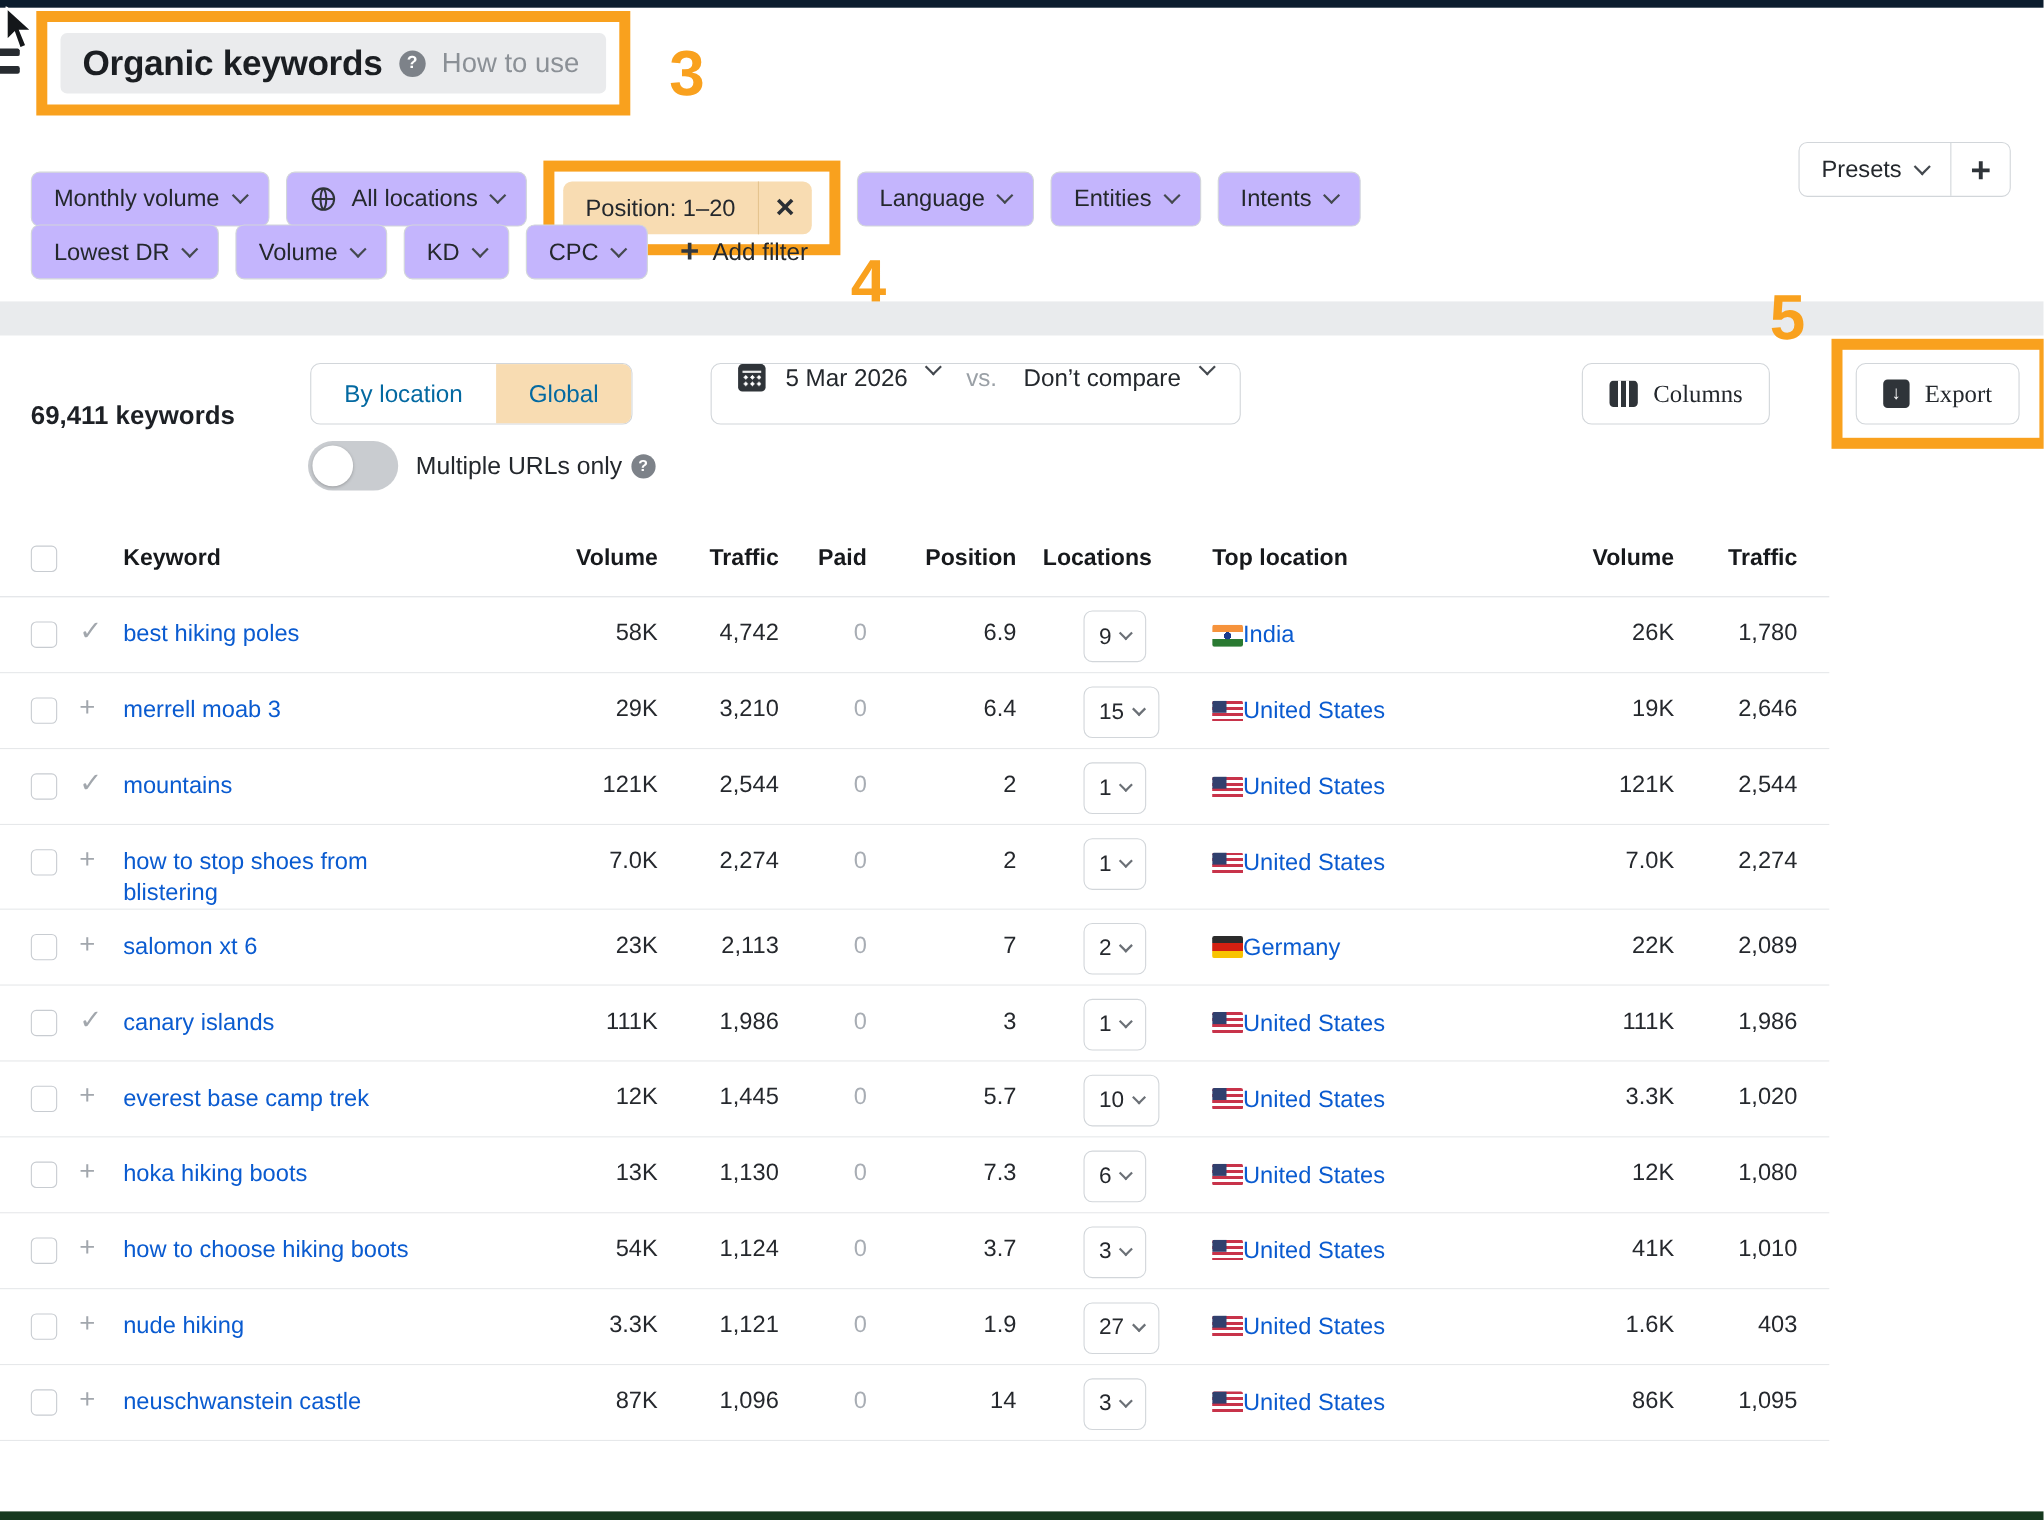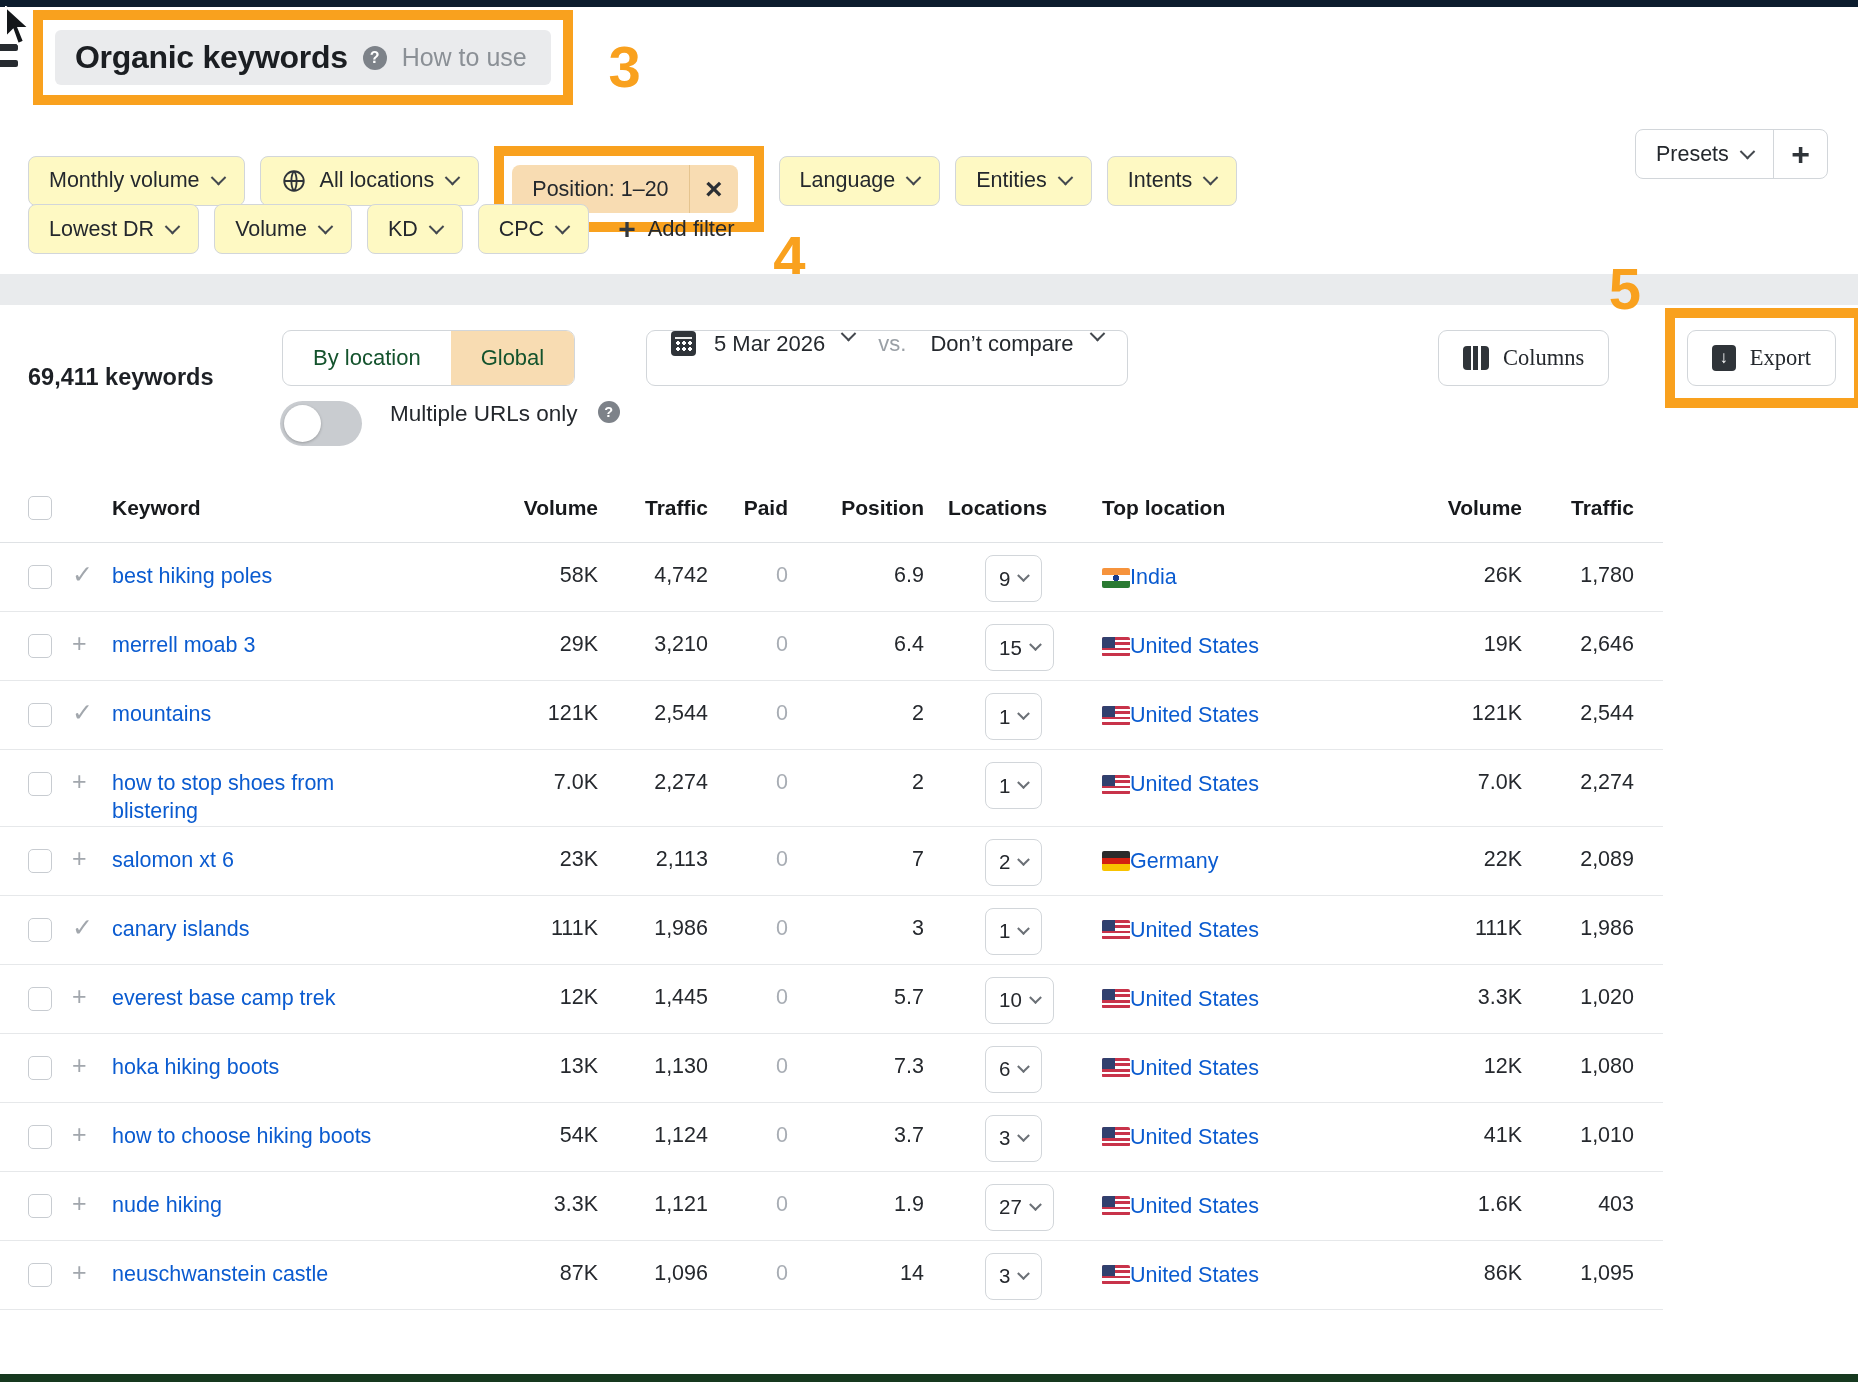--- a/index.html
+++ b/index.html
@@ -26,21 +26,21 @@
   .title-pill{background:#eaebed;border-radius:6px;display:flex;align-items:center;gap:15px;padding:9px 24px 9px 20px;}
   .page-title{font-size:32px;font-weight:bold;color:#1b1e22;letter-spacing:-0.3px;white-space:nowrap;}
   .help-circle{width:24px;height:24px;border-radius:50%;background:#7d8289;color:#fff;font-size:16px;font-weight:bold;
     display:inline-flex;align-items:center;justify-content:center;flex:none;}
   .help-text{font-size:25px;color:#8b9096;white-space:nowrap;}
 
   
   .frow{position:absolute;left:28px;display:flex;align-items:center;gap:15px;}
   .frow1{top:129px;}
   .frow2{top:204px;}
-  .fbtn{height:48px;border:1.5px solid #d2d6da;border-radius:8px;background:#fef9c3;display:inline-flex;
+  .fbtn{height:48px;border:1.5px solid #d2d6da;border-radius:8px;background:#c4b5fd;display:inline-flex;
     align-items:center;gap:13px;padding:0 20px;font-size:21.5px;color:#24282d;white-space:nowrap;}
   .chev{display:inline-block;width:9px;height:9px;border-right:2.4px solid #44494f;border-bottom:2.4px solid #44494f;
     transform:rotate(45deg) translate(-2px,-2px);}
   .chip{height:48px;border-radius:8px;background:#F8DCB2;display:inline-flex;align-items:stretch;font-size:21.5px;color:#24282d;}
   .chip .lbl{display:flex;align-items:center;padding:0 20px;white-space:nowrap;}
   .chip .div{width:1.5px;background:#e5c48f;}
   .chip .x{display:flex;align-items:center;padding:0 15px;font-size:30px;font-weight:bold;color:#2b2f34;}
   .addfilter{display:inline-flex;align-items:center;gap:12px;font-size:22px;color:#24282d;margin-left:14px;}
   .plus-big{font-size:30px;font-weight:bold;color:#33383e;line-height:1;}
   .presets-group{position:absolute;right:30px;top:129px;height:48px;border:1.5px solid #d2d6da;border-radius:8px;
@@ -48,37 +48,37 @@
   .presets-group .pseg{display:flex;align-items:center;gap:13px;padding:0 20px;font-size:21.5px;color:#24282d;}
   .presets-group .pdiv{width:1.5px;background:#d2d6da;}
   .presets-group .pplus{display:flex;align-items:center;padding:0 17px;font-size:32px;font-weight:bold;color:#2f3439;}
 
   .grayband{position:absolute;left:0;top:274px;width:100%;height:31px;background:#e9ebed;}
 
   
   .kwcount{position:absolute;left:28px;top:364px;font-size:23.5px;font-weight:bold;color:#1d2025;}
   .seg{position:absolute;left:282px;top:330px;height:54px;border:1.5px solid #d2d6da;border-radius:9px;
     display:flex;overflow:hidden;background:#fff;}
-  .seg .opt{display:flex;align-items:center;padding:0 30px;font-size:22px;color:#14532d;white-space:nowrap;}
+  .seg .opt{display:flex;align-items:center;padding:0 30px;font-size:22px;color:#0369a1;white-space:nowrap;}
   .seg .sel{background:#F8DCB2;}
   .datectl{position:absolute;left:646px;top:330px;height:54px;border:1.5px solid #d2d6da;border-radius:9px;background:#fff;
     display:flex;gap:18px;padding:0 24px;font-size:22px;color:#24282d;white-space:nowrap;}
   .datectl .vs{color:#9aa0a6;margin:0 6px;}
   .cal{width:25px;height:25px;background:#2f3439;border-radius:4px;position:relative;flex:none;}
   .cal::after{content:"";position:absolute;left:4px;right:4px;top:9px;bottom:4px;
     background-image:radial-gradient(#fff 1.7px, transparent 1.9px);background-size:6px 6px;}
   .cal::before{content:"";position:absolute;left:4px;right:4px;top:5.5px;height:2px;background:#fff;opacity:.9;}
   .toolbtn{height:54px;border:1.5px solid #d2d6da;border-radius:9px;background:#fff;display:flex;align-items:center;
     gap:14px;padding:0 24px;font-size:22.5px;color:#24282d;white-space:nowrap;font-family:Liberation Serif, serif;}
   .colsbtn{position:absolute;left:1438px;top:330px;}
   .cols-icon{width:26px;height:24px;border-radius:4px;background:#2f3439;flex:none;
     background-image:linear-gradient(90deg,transparent 0 8px,#fff 8px 10.5px,transparent 10.5px 15.5px,#fff 15.5px 18px,transparent 18px);}
   .export-icon{width:24px;height:26px;border-radius:4px;background:#2f3439;color:#fff;font-size:17px;font-weight:bold;
     display:flex;align-items:center;justify-content:center;flex:none;}
-  .multirow{position:absolute;left:280px;top:401px;display:flex;gap:28px;}
+  .multirow{position:absolute;left:280px;top:401px;display:flex;align-items:center;gap:16px;}
   .toggle{width:82px;height:45px;border-radius:23px;background:#c9ccd0;position:relative;flex:none;}
   .toggle::after{content:"";position:absolute;left:4px;top:4px;width:37px;height:37px;border-radius:50%;background:#fff;
     box-shadow:0 1px 3px rgba(0,0,0,.25);}
   .multilabel{font-size:22.5px;color:#24282d;}
   .help-sm{width:22px;height:22px;border-radius:50%;background:#7d8289;color:#fff;font-size:14.5px;font-weight:bold;
     display:inline-flex;align-items:center;justify-content:center;margin-left:-8px;}
 
   
   .table{position:absolute;left:0;top:478px;width:1663px;}
   .trow{display:grid;grid-template-columns:62px 38px 320px 178px 110px 80px 136px 171px 215px 212px 112px auto;

